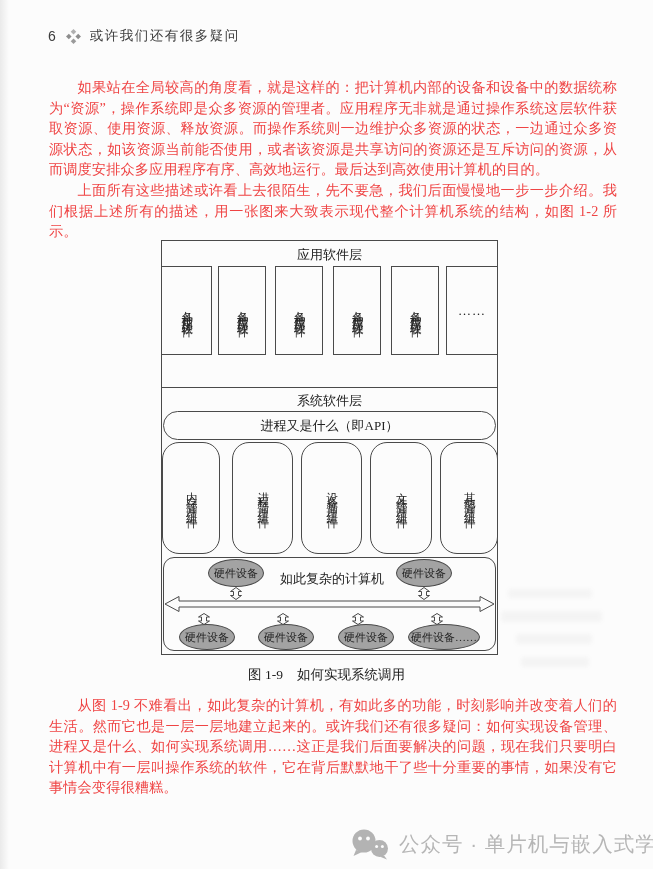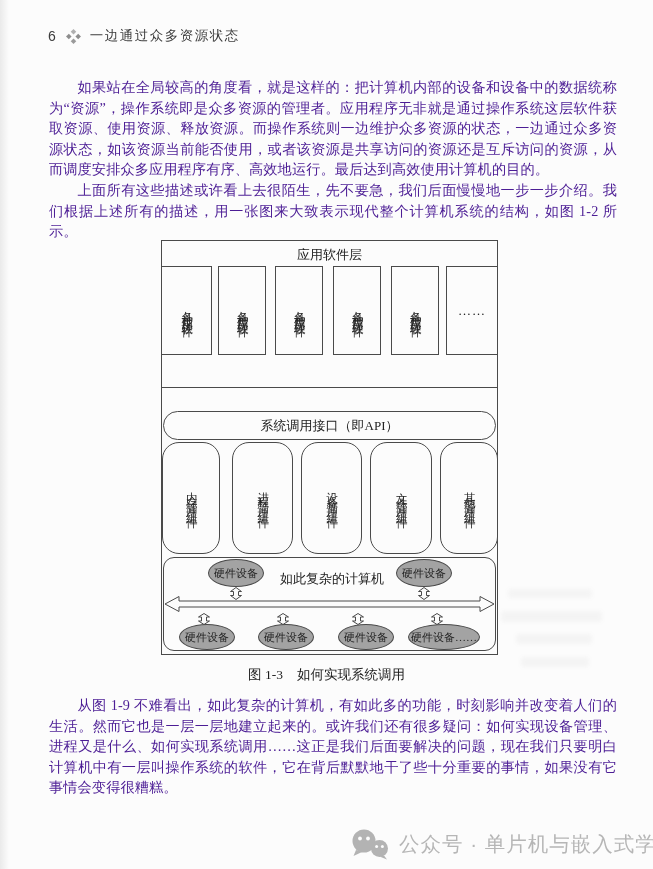--- a/index.html
+++ b/index.html
@@ -24,21 +24,21 @@
     font-size: 13.5px; color: #3c3c3c;
   }
   .hdr .pnum { font-size: 14px; letter-spacing: 1px; }
   .hdr .title { letter-spacing: 1.5px; }
   .hdr svg { display: block; }
 
   
   .para {
     position: absolute; left: 49px; width: 568px;
     font-size: 14.2px; line-height: 20.6px; letter-spacing: 0.1px;
-    text-align: justify; text-indent: 2em; color: #4c1d95;
+    text-align: justify; text-indent: 2em; color: #ef4444;
   }
   .p1 { top: 77px; }
   .p2 { top: 180px; }
   .p3 { top: 695px; }
 
   
   .fig { position: absolute; left: 161px; top: 240px; width: 337px; height: 415px;
          font-size: 13px; color: #222; }
   .fig .box   { position: absolute; border: 1px solid #4a4a4a; background: #fcfcfc; }
   .fig .lbl   { position: absolute; text-align: center; white-space: nowrap; }
@@ -96,21 +96,21 @@
   <div class="hdr">
     <span class="pnum">6</span>
     <span>
       <svg width="15" height="15" viewBox="0 0 16 16">
         <rect x="5.9" y="0.9" width="4.2" height="4.2" transform="rotate(45 8 3)" fill="#b0b0b0"></rect>
         <rect x="0.9" y="5.9" width="4.2" height="4.2" transform="rotate(45 3 8)" fill="#8d8d8d"></rect>
         <rect x="10.9" y="5.9" width="4.2" height="4.2" transform="rotate(45 13 8)" fill="#8d8d8d"></rect>
         <rect x="5.9" y="10.9" width="4.2" height="4.2" transform="rotate(45 8 13)" fill="#9a9a9a"></rect>
       </svg>
     </span>
-    <span class="title">一边通过众多资源状态</span>
+    <span class="title">或许我们还有很多疑问</span>
   </div>
 
   <div class="para p1">如果站在全局较高的角度看，就是这样的：把计算机内部的设备和设备中的数据统称为“资源”，操作系统即是众多资源的管理者。应用程序无非就是通过操作系统这层软件获取资源、使用资源、释放资源。而操作系统则一边维护众多资源的状态，一边通过众多资源状态，如该资源当前能否使用，或者该资源是共享访问的资源还是互斥访问的资源，从而调度安排众多应用程序有序、高效地运行。最后达到高效使用计算机的目的。</div>
   <div class="para p2">上面所有这些描述或许看上去很陌生，先不要急，我们后面慢慢地一步一步介绍。我们根据上述所有的描述，用一张图来大致表示现代整个计算机系统的结构，如图 1-2 所示。</div>
 
   <div class="fig">
     <div class="box outer"></div>
 
     <div class="lbl layer-title">应用软件层</div>
 
@@ -128,22 +128,23 @@
       </div>
     <div class="box appbox" style="left:230px;width:48px;">
       <span class="vtext">各种应用软件</span>
       </div>
     <div class="box appbox" style="left:285px;width:52px;">
       <span class="dots">……</span>
       </div>
 
     <div class="sepline"></div>
 
+    <div class="lbl sys-title">系统软件层</div>
     <div class="box apibar">
-      <span>系统调用接口（即API）</span>
+      <span>进程又是什么（即API）</span>
       </div>
 
     <div class="box comp" style="left:1px;  width:58px;">
       <span class="vtext">内存管理组件</span>
       </div>
     <div class="box comp" style="left:71px; width:61px;">
       <span class="vtext">进程管理组件</span>
       </div>
     <div class="box comp" style="left:140px;width:61px;">
       <span class="vtext">设备管理组件</span>
@@ -210,21 +211,21 @@
       </div>
     <div class="ellipse" style="left:177px; top:384px; width:56px; height:26px;">
       <span>硬件设备</span>
       </div>
     <div class="ellipse" style="left:247px; top:384px; width:72px; height:26px;">
       <span>硬件设备……</span>
       </div>
   </div>
 
   <div class="caption">
-    <span class="cap-label">图 1-3</span><span>如何实现系统调用</span>
+    <span class="cap-label">图 1-9</span><span>如何实现系统调用</span>
   </div>
 
   <div class="para p3">从图 1-9 不难看出，如此复杂的计算机，有如此多的功能，时刻影响并改变着人们的生活。然而它也是一层一层地建立起来的。或许我们还有很多疑问：如何实现设备管理、进程又是什么、如何实现系统调用……这正是我们后面要解决的问题，现在我们只要明白计算机中有一层叫操作系统的软件，它在背后默默地干了些十分重要的事情，如果没有它事情会变得很糟糕。</div>
 
   <div class="smudge" style="left:508px; top:589px; width:84px; height:9px;"></div>
   <div class="smudge" style="left:501px; top:611px; width:101px; height:11px;"></div>
   <div class="smudge" style="left:516px; top:634px; width:76px; height:10px;"></div>
   <div class="smudge" style="left:521px; top:657px; width:68px; height:10px;"></div>
 
   <div class="wm">

